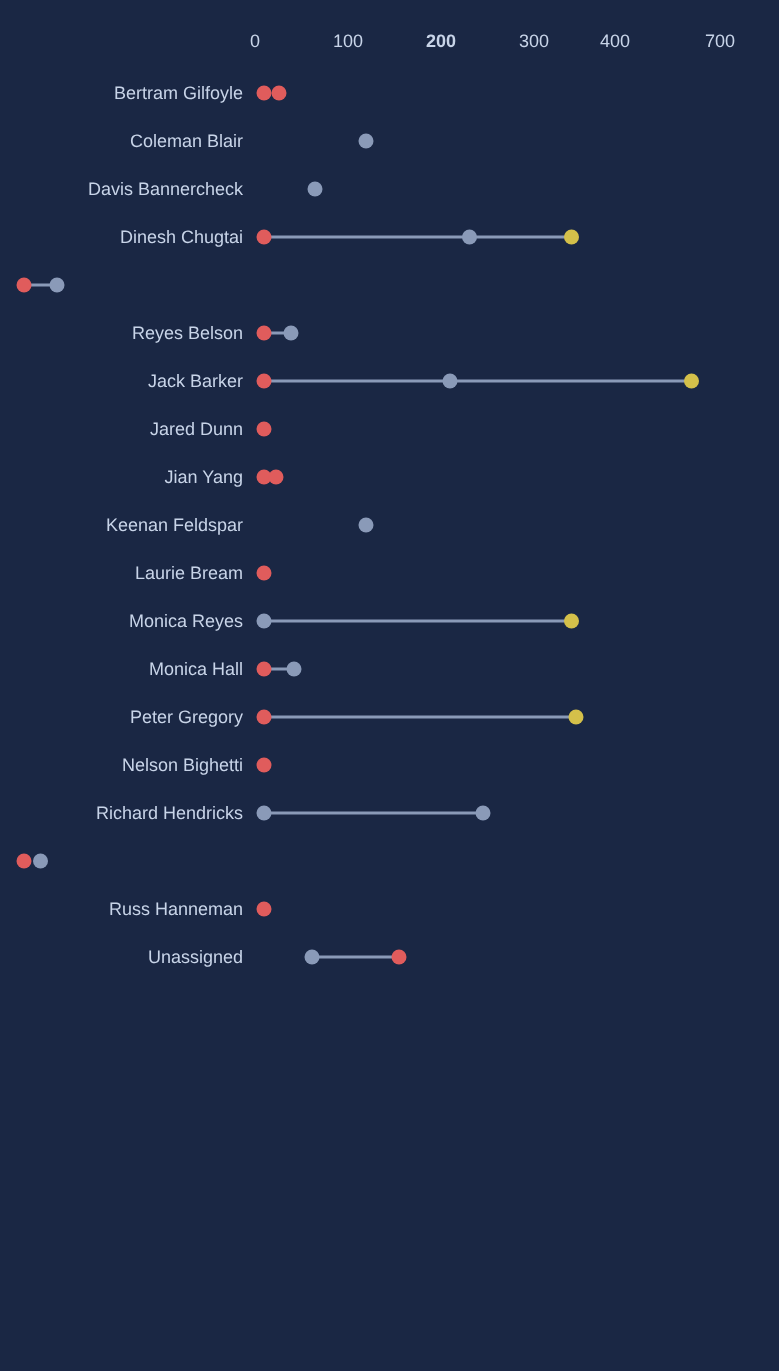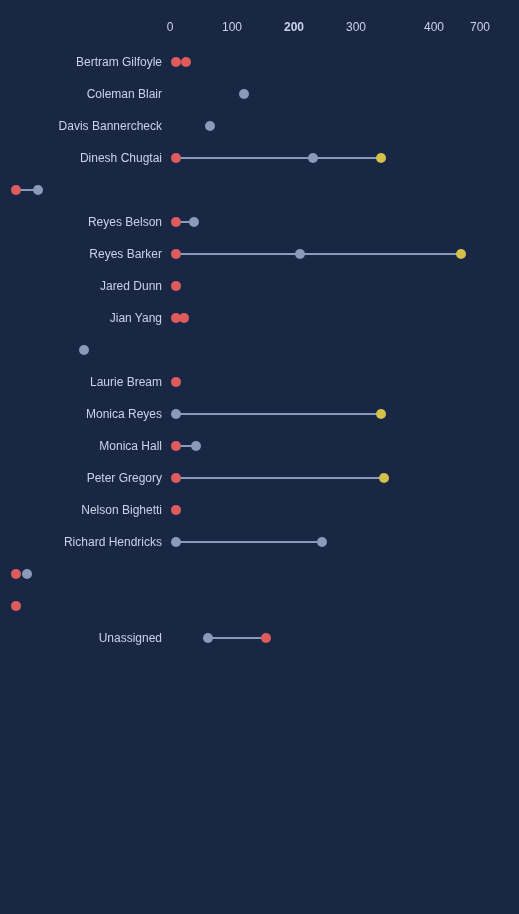--- a/index.html
+++ b/index.html
@@ -80,21 +80,21 @@
 
 <div class="chart-container">
 
   <div class="axis-row">
     <div class="label"></div>
     <div class="axis-labels" id="axis-labels-container">
         <span class="axis-label-item" style="left: 0px;">0</span>
         <span class="axis-label-item" style="left: 62px;">100</span>
         <span class="axis-label-item" style="left: 124px; font-weight: bold;">200</span>
         <span class="axis-label-item" style="left: 186px;">300</span>
-        <span class="axis-label-item" style="left: 264px;">400</span>
+        <span class="axis-label-item" style="left: 240px;">400</span>
         <span class="axis-label-item" style="left: 310px;">700</span>
       </div>
   </div>
 
   <div id="rows-container">
       <div class="data-row">
         <div class="label">Bertram Gilfoyle</div>
         <div class="plot-area">
           <div class="dot dot-red" style="left: 6.2px; z-index: 1;"></div>
           <div class="dot dot-red" style="left: 15.5px; z-index: 2;"></div>
@@ -130,21 +130,21 @@
       </div>
       <div class="data-row">
         <div class="label">Reyes Belson</div>
         <div class="plot-area">
           <div class="line-segment" style="left: 6.2px; width: 17.36px;"></div>
           <div class="dot dot-red" style="left: 6.2px; z-index: 1;"></div>
           <div class="dot dot-gray" style="left: 23.56px; z-index: 2;"></div>
         </div>
       </div>
       <div class="data-row">
-        <div class="label">Reyes Barker</div>
+        <div class="label">Jack Barker</div>
         <div class="plot-area">
           <div class="line-segment" style="left: 6.2px; width: 285.2px;"></div>
           <div class="dot dot-red" style="left: 6.2px; z-index: 1;"></div>
           <div class="dot dot-gray" style="left: 130.2px; z-index: 2;"></div>
           <div class="dot dot-yellow" style="left: 291.4px; z-index: 3;"></div>
         </div>
       </div>
       <div class="data-row">
         <div class="label">Jared Dunn</div>
         <div class="plot-area">
@@ -152,20 +152,21 @@
         </div>
       </div>
       <div class="data-row">
         <div class="label">Jian Yang</div>
         <div class="plot-area">
           <div class="dot dot-red" style="left: 6.2px; z-index: 1;"></div>
           <div class="dot dot-red" style="left: 13.64px; z-index: 2;"></div>
         </div>
       </div>
       <div class="data-row">
+        <div class="label">Keenan Feldspar</div>
         <div class="plot-area">
           <div class="dot dot-gray" style="left: 74.4px; z-index: 1;"></div>
         </div>
       </div>
       <div class="data-row">
         <div class="label">Laurie Bream</div>
         <div class="plot-area">
           <div class="dot dot-red" style="left: 6.2px; z-index: 1;"></div>
         </div>
       </div>
@@ -207,20 +208,21 @@
           <div class="dot dot-gray" style="left: 151.9px; z-index: 2;"></div>
         </div>
       </div>
       <div class="data-row">
         <div class="plot-area">
           <div class="dot dot-red" style="left: 6.2px; z-index: 1;"></div>
           <div class="dot dot-gray" style="left: 17.36px; z-index: 2;"></div>
         </div>
       </div>
       <div class="data-row">
+        <div class="label">Russ Hanneman</div>
         <div class="plot-area">
           <div class="dot dot-red" style="left: 6.2px; z-index: 1;"></div>
         </div>
       </div>
       <div class="data-row">
         <div class="label">Unassigned</div>
         <div class="plot-area">
           <div class="line-segment" style="left: 38.44px; width: 57.66px;"></div>
           <div class="dot dot-gray" style="left: 38.44px; z-index: 1;"></div>
           <div class="dot dot-red" style="left: 96.1px; z-index: 2;"></div>

